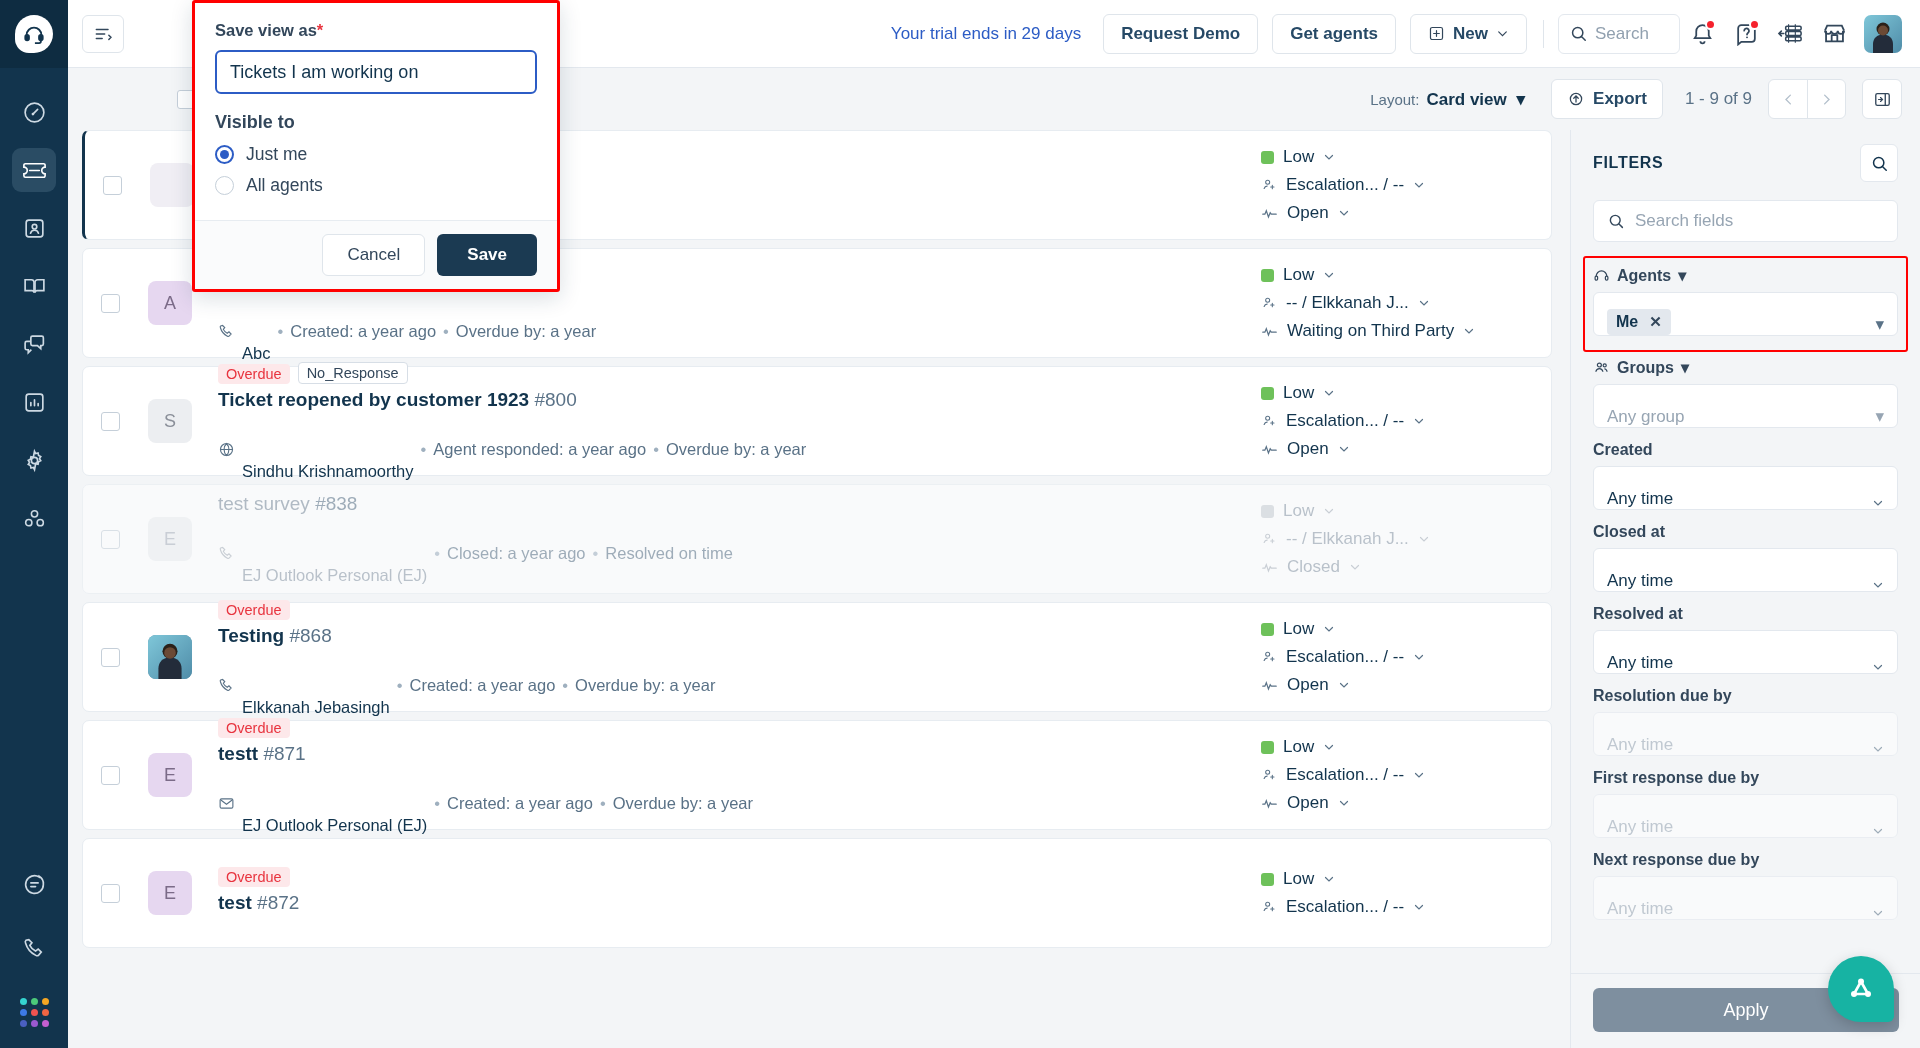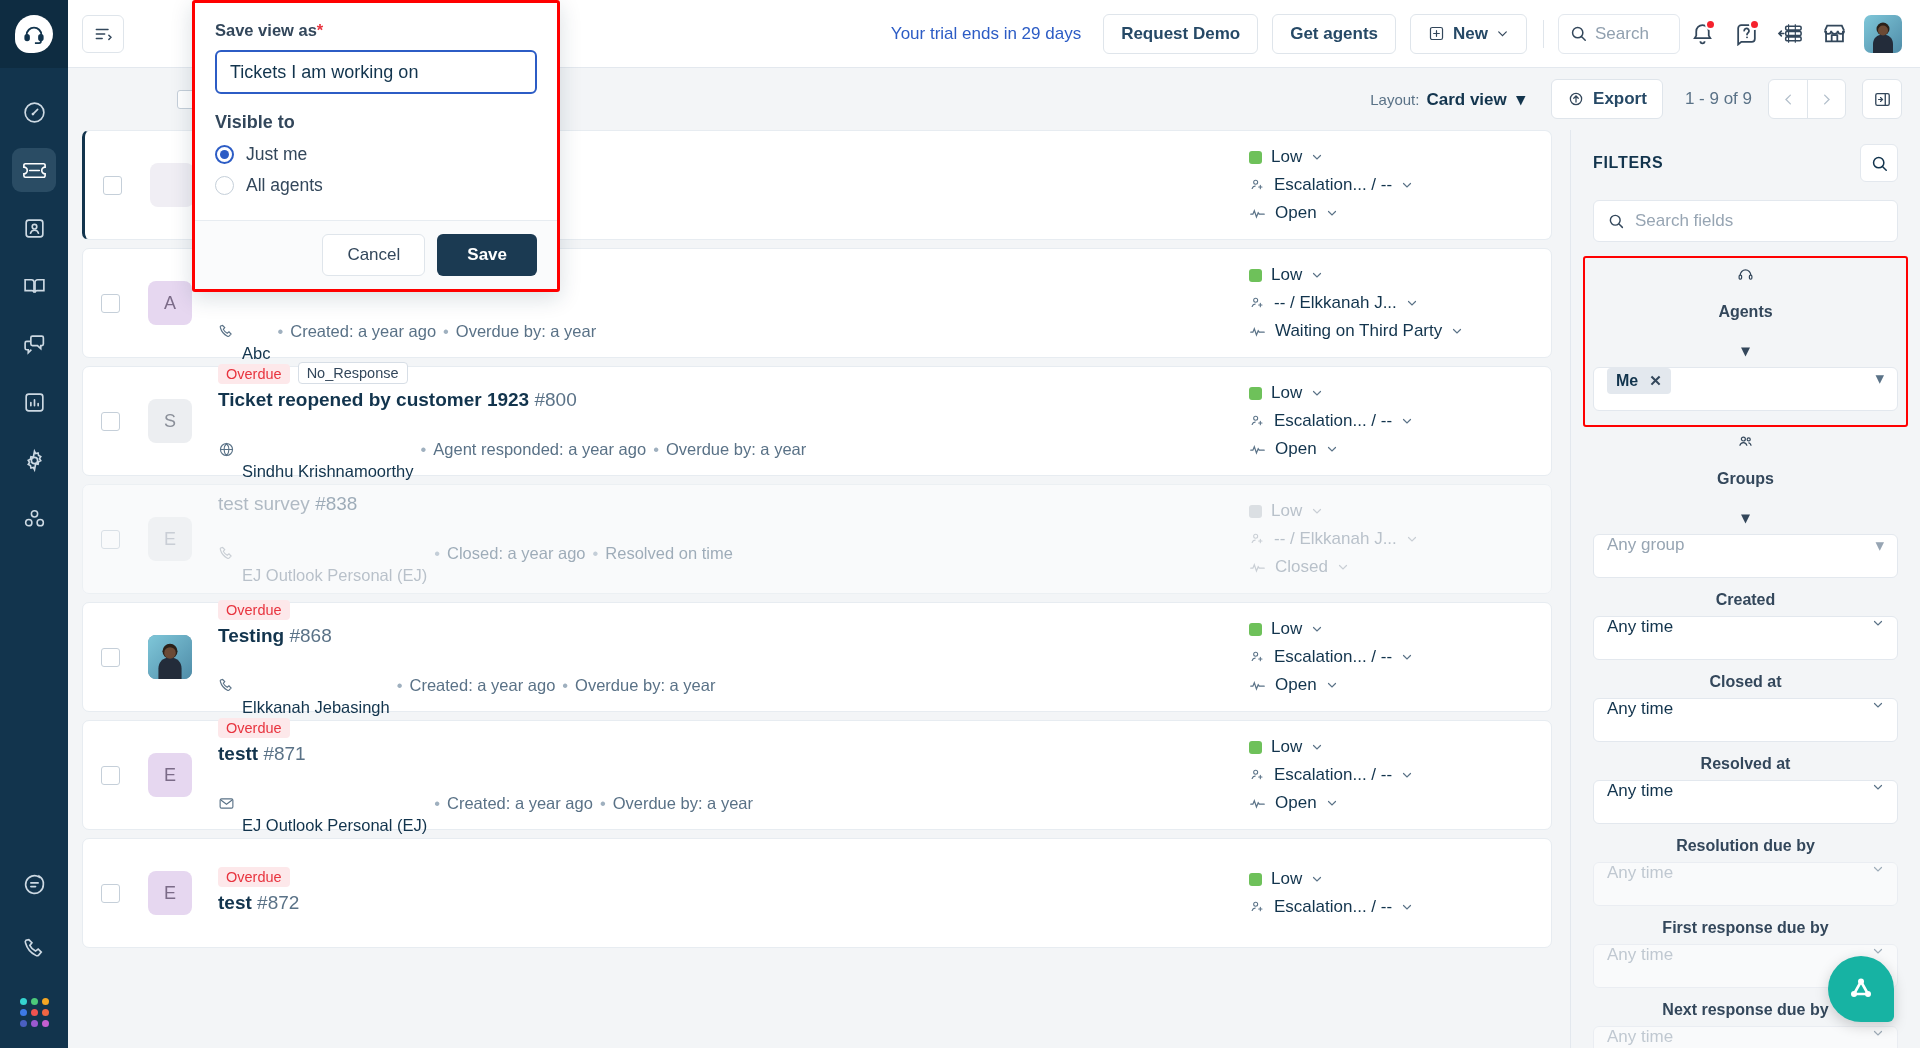--- a/index.html
+++ b/index.html
@@ -124,21 +124,21 @@
   .subject { font-size: 19px; font-weight: bold; color: #12344d; margin-bottom: 7px;
     white-space: nowrap; overflow: hidden; text-overflow: ellipsis; }
   .subject .tid { color: #5a7287; font-weight: normal; }
   .card.dim .subject { font-weight: normal; color: #7a8b9b; }
   .meta { font-size: 16.5px; color: #5a7287; display: flex; align-items: center; gap: 7px;
     white-space: nowrap; }
   .meta .req { color: #12344d; margin-top: 44px; }
   .card.dim .meta .req { color: #8a98a7; }
   .meta .sep { color: #9fb0bf; }
   .card-right { flex: 0 0 300px; display: flex; flex-direction: column; gap: 8px; padding-left: 20px; }
-  .cr-row { display: flex; align-items: center; gap: 9px; font-size: 17px; color: #12344d; cursor: pointer;}
+  .cr-row { display: flex; align-items: center; gap: 9px; font-size: 17px; color: #12344d; cursor: pointer; margin-left: 12px;}
   .card.dim .cr-row { color: #8a98a7; }
   .prio-sq { width: 13px; height: 13px; border-radius: 3px; display: inline-block; }
 
   
   .filters {
     flex: 0 0 350px; background: #f3f5f7; border-left: 1px solid #e3e8ee;
     padding: 14px 22px 0 22px; position: relative; overflow: hidden;
   }
   .filters-hdr { display: flex; align-items: center; justify-content: space-between; margin-bottom: 18px; }
   .filters-title { font-size: 16px; font-weight: bold; letter-spacing: .7px; color: #12344d; }
@@ -147,25 +147,25 @@
   .field-search {
     height: 42px; background: #fff; border: 1px solid #e3e8ee; border-radius: 6px;
     display: flex; align-items: center; gap: 10px; padding: 0 13px; margin-bottom: 14px;
   }
   .field-search input {
     border: 0; outline: 0; font-size: 17px; color: #12344d; width: 100%;
     font-family: "Liberation Sans", sans-serif; background: transparent;
   }
   .field-search input::placeholder { color: #97a5b3; }
   .flt-group { margin-bottom: 13px; }
-  .flt-label { font-size: 16px; color: #33475b; margin-bottom: 7px; display: flex; align-items: center; gap: 20px; flex-direction: column; }
+  .flt-label { font-size: 16px; color: #33475b; margin-bottom: 7px; display: flex; align-items: center; gap: 7px; }
   .flt-label.bold { font-weight: bold; }
   .flt-select {
     height: 44px; background: #fff; border: 1px solid #e3e8ee; border-radius: 6px;
-    display: flex; align-items: flex-start; padding: 0 13px; font-size: 17px; color: #12344d;
+    display: flex; align-items: flex-end; padding: 0 13px; font-size: 17px; color: #12344d;
     justify-content: space-between; cursor: pointer;
   }
   .flt-select.muted { color: #97a5b3; }
   .flt-select.faded { opacity: .55; }
   .chip {
     background: #e3e8ee; border-radius: 4px; padding: 4px 9px; font-size: 16px; font-weight: bold;
     color: #12344d; display: flex; align-items: center; gap: 11px;
   }
   .chip .x { cursor: pointer; font-size: 15px; color: #33475b; }
   .agents-highlight { border: 2.5px solid #ff0000; border-radius: 3px; padding: 8px 8px 14px 8px;
@@ -994,20 +994,23 @@
                 <span>Any time</span>
                 <span style="color:#5a7287;display:flex;">
                   <svg width="12" height="12" viewBox="0 0 24 24" fill="none" stroke="currentColor" stroke-width="2.4" stroke-linecap="round">
                     <path d="M5 9l7 7 7-7"></path>
                   </svg>
                 </span>
               </div>
             </div>
           </div>
 
+        <div class="apply-bar">
+          <button class="apply-btn">Apply</button>
+        </div>
       </div>
     </div>
 
     <div class="popover">
       <div class="pop-body">
         <div class="pop-label">
           <span>Save view as</span><span class="req">*</span>
         </div>
         <input class="pop-input" type="text" value="Tickets I am working on" style="">
         <div class="pop-sub">Visible to</div>

